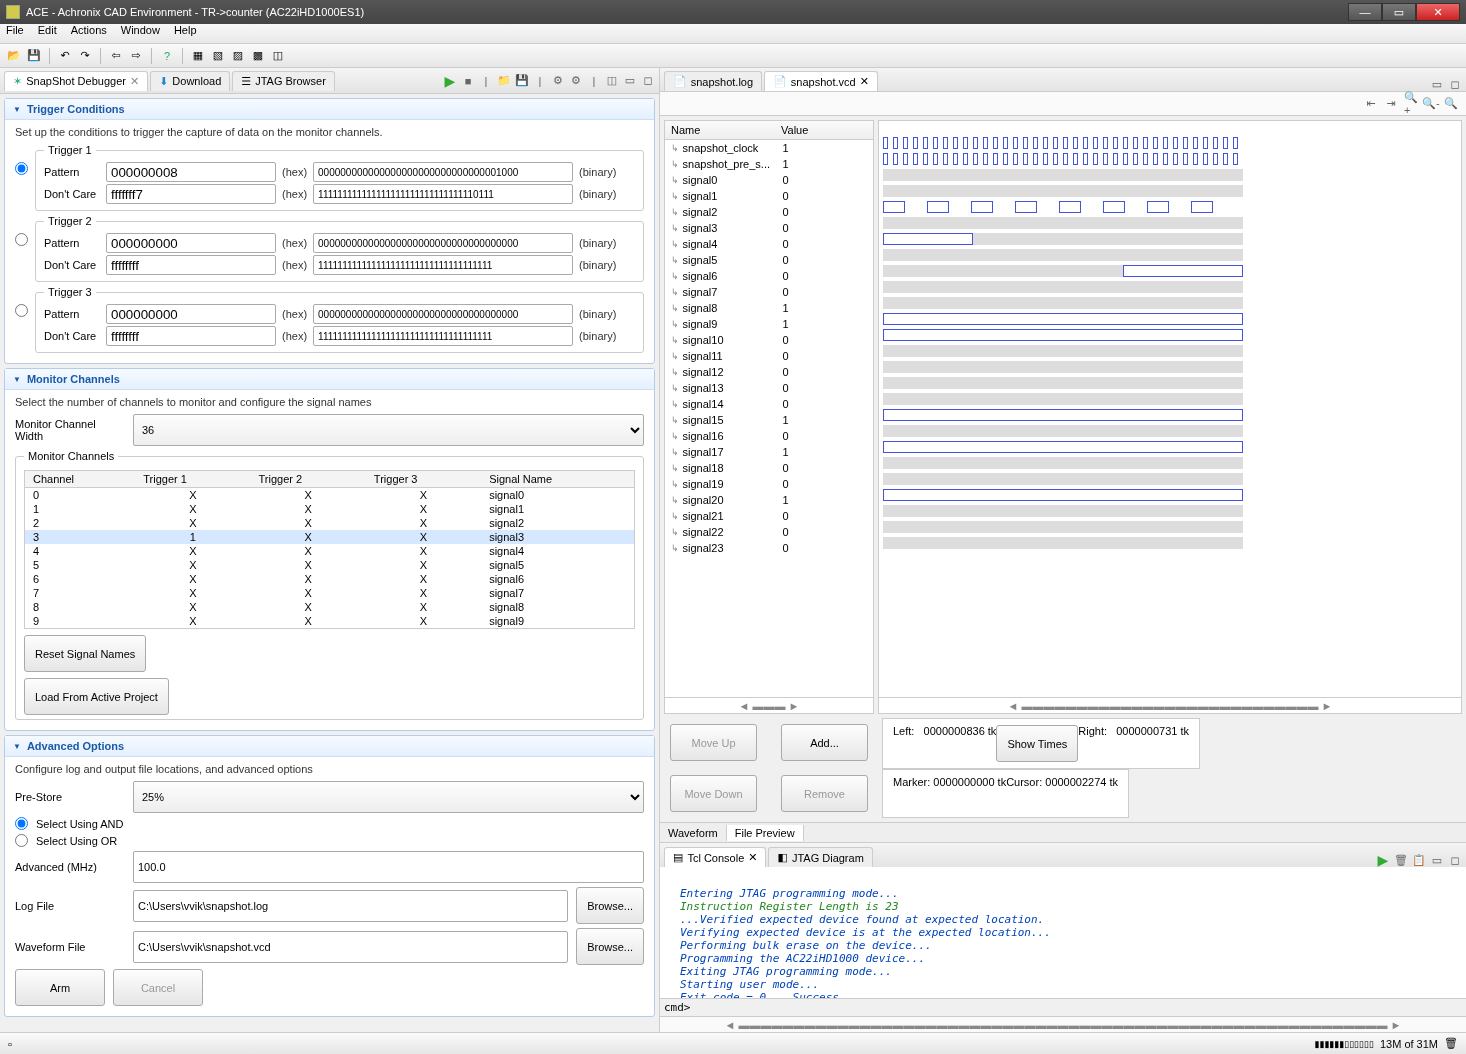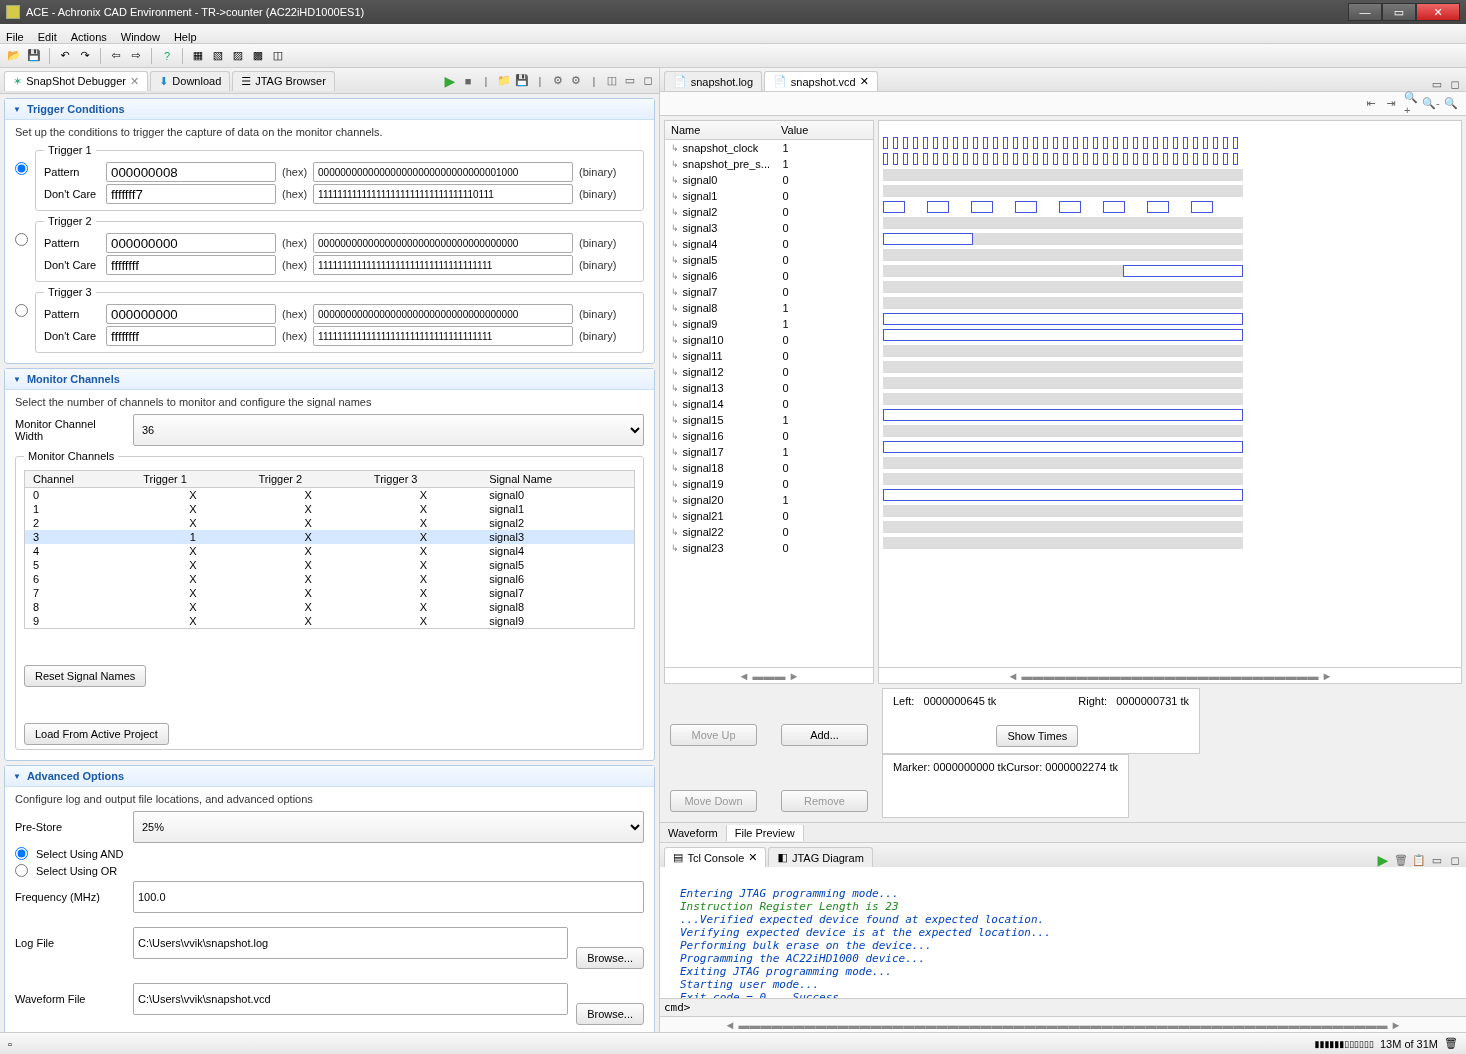--- a/index.html
+++ b/index.html
@@ -23,21 +23,21 @@
 }
 .titlebar .appicon { width:14px;height:14px;background:#d4c94a;border:1px solid #9a8;margin-right:6px;}
 .titlebar .spacer { flex:1; }
 .winbtns { display:flex; gap:0; }
 .winbtn { width:34px;height:18px;display:flex;align-items:center;justify-content:center;border:1px solid #333;background:linear-gradient(#777,#555);color:#fff;}
 .winbtn.close { background:linear-gradient(#e66,#c22); width:44px;}
 .menubar {
   background: linear-gradient(#f8f8f8,#e8e8e8);
   height: 20px;
   display:flex;
-  align-items:flex-end;
+  align-items:flex-start;
   padding:0 6px;
   border-bottom:1px solid #ccc;
   gap:14px;
 }
 .menubar span { cursor:default; }
 .toolbar {
   background: linear-gradient(#fafafa,#e6e6e6);
   height: 24px;
   border-bottom:1px solid #ccc;
   display:flex;
@@ -112,25 +112,24 @@
 .radio-col { width:20px; padding-top:18px;}
 .trigger-wrap { display:flex; }
 .scroll-left { flex:1;overflow-y:auto; }
 .scroll-left::-webkit-scrollbar { width:16px; }
 .scroll-left::-webkit-scrollbar-thumb { background:#ccc;border:1px solid #aaa; }
 .formrow { display:flex; align-items:center; gap:8px; margin:4px 0; }
 .formrow label { width:110px; }
 select, input[type=text] { height:32px; border:1px solid #aaa; border-radius:2px; padding:0 4px; background:#fff; font-size:11px;}
 select { background:linear-gradient(#fdfdfd,#eee); }
 button.std {
-  height:22px; padding:2px 10px;
+  height:37px; padding:2px 10px;
   background:linear-gradient(#fdfdfd,#e6e6e6);
   border:1px solid #aaa; border-radius:3px;
   font-size:11px;
-  margin-top:30px;
 }
 button.std:disabled { color:#999; }
 .channels-table {
   border:1px solid #ccc;
   margin-top:4px;
   max-height:188px;
   overflow-y:scroll;
 }
 .channels-table table { width:100%; border-collapse:collapse; font-size:11px;}
 .channels-table th { text-align:left; padding:2px 8px; background:#f4f4f4; border-bottom:1px solid #ccc; font-weight:normal;}
@@ -483,21 +482,21 @@
           </div>
           <div class="formrow">
             <input type="radio" name="sel" checked="" style="">
             <span>Select Using AND</span>
           </div>
           <div class="formrow">
             <input type="radio" name="sel" style="">
             <span>Select Using OR</span>
           </div>
           <div class="formrow">
-            <label>Frequency (MHz)</label>
+            <label>Advanced (MHz)</label>
             <input type="text" style="flex: 1 1 0%;" value="100.0">
           </div>
           <div class="formrow">
             <label>Log File</label>
             <input type="text" style="flex: 1 1 0%;" value="C:\Users\vvik\snapshot.log">
             <button class="std">Browse...</button>
           </div>
           <div class="formrow">
             <label>Waveform File</label>
             <input type="text" style="flex: 1 1 0%;" value="C:\Users\vvik\snapshot.vcd">
@@ -845,21 +844,21 @@
         </div>
       </div>
     </div>
 
     <div style="display:flex;gap:4px;padding:0 4px;">
       <div style="width:210px;" class="wf-buttons">
         <button class="std" disabled="">Move Up</button>
         <button class="std">Add...</button>
       </div>
       <div class="wf-status">
-        <span><span>Left:</span>&nbsp;&nbsp;&nbsp;<span>0000000645 tk</span></span>
+        <span><span>Left:</span>&nbsp;&nbsp;&nbsp;<span>0000000836 tk</span></span>
         <button class="std">Show Times</button>
         <span><span>Right:</span>&nbsp;&nbsp;&nbsp;<span>0000000731 tk</span></span>
       </div>
     </div>
     <div style="display:flex;gap:4px;padding:0 4px 4px 4px;">
       <div style="width:210px;" class="wf-buttons">
         <button class="std" disabled="">Move Down</button>
         <button class="std" disabled="">Remove</button>
       </div>
       <div class="wf-status">

